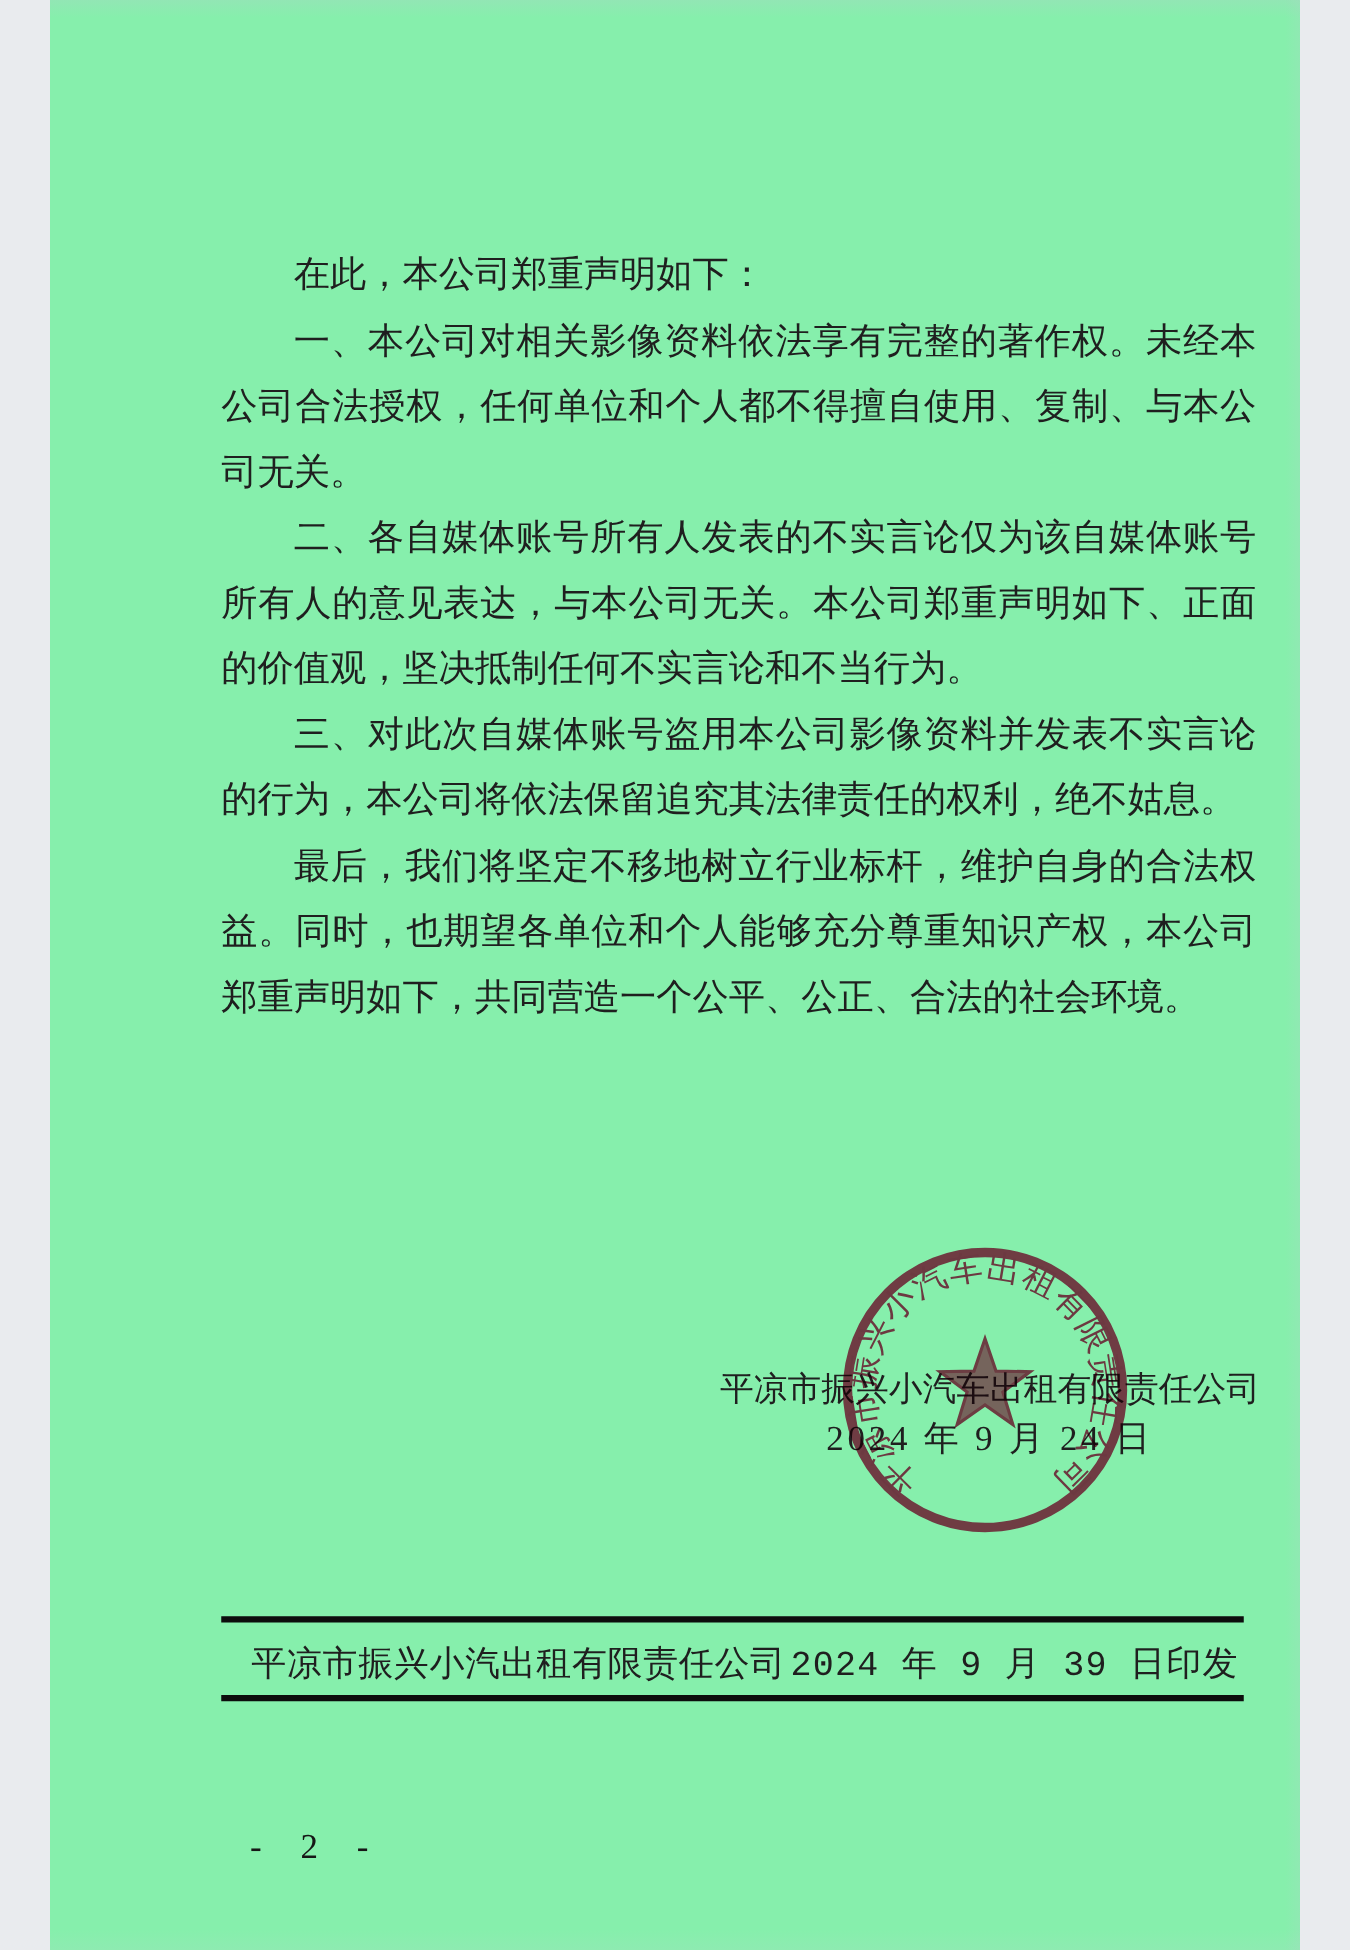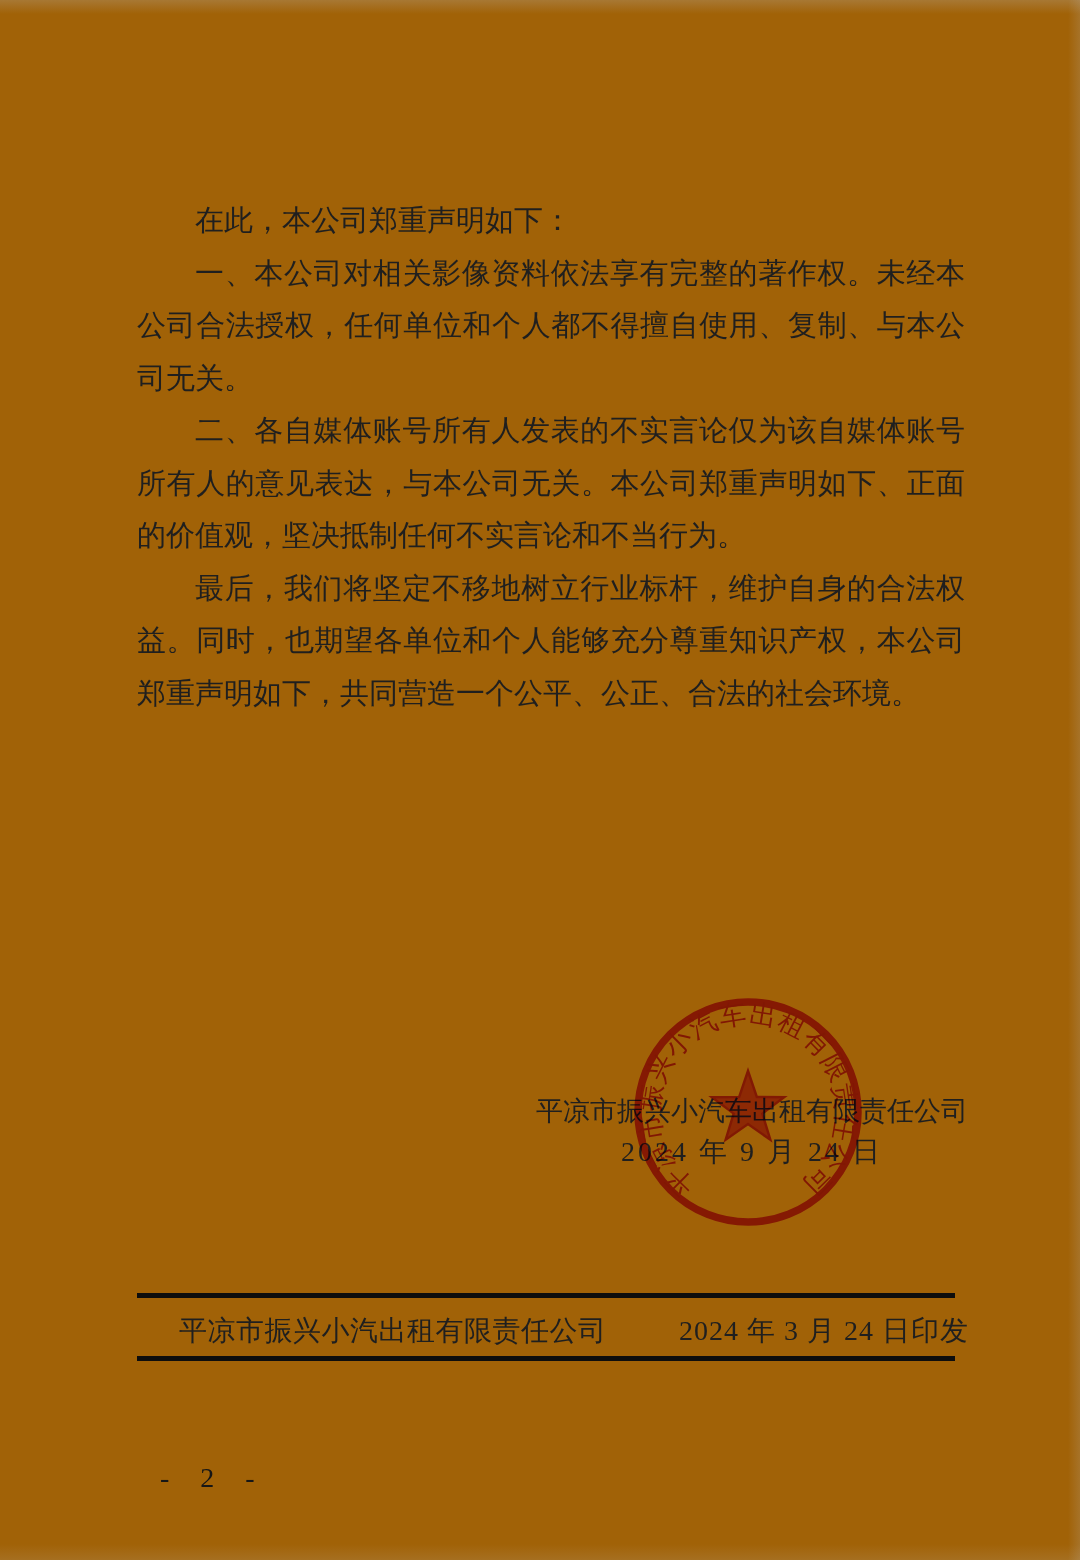--- a/index.html
+++ b/index.html
@@ -1,22 +1,22 @@
 <!DOCTYPE html>
 <html><head>
 <meta charset="utf-8">
 <style>
   * { margin: 0; padding: 0; box-sizing: border-box; }
   html, body { background: #e9ebee; }
   .page {
     position: relative;
-    width: 1080px;
+    width: 1000px;
     height: 1560px;
     margin: 0 auto;
-    background: #a16207;
+    background: #86efac;
     overflow: hidden;
     font-family: "Liberation Serif", "DejaVu Serif", serif;
     color: #1f1f1f;
   }
   
   .scan-shade {
     position: absolute; inset: 0; pointer-events: none;
     background:
       linear-gradient(180deg, rgba(190,198,210,0.22) 0px, rgba(255,255,255,0) 14px),
       linear-gradient(270deg, rgba(195,202,214,0.16) 0px, rgba(255,255,255,0) 12px),
@@ -60,24 +60,25 @@
   .seal svg { display: block; width: 240px; height: 240px; }
   .footer-rule {
     position: absolute;
     left: 137px; width: 818px; height: 5px;
     background: #0d0d0d;
   }
   .footer-rule.top { top: 1293px; }
   .footer-rule.bottom { top: 1356px; }
   .footer-row {
     position: absolute;
-    left: 151px; top: 1312px; width: 818px;
+    left: 133px; top: 1312px; width: 818px;
     display: flex;
     justify-content: space-between;
     align-items: flex-end;
+    font-family: Liberation Mono, monospace;
   }
   .footer-issuer {
     padding-left: 28px;
     font-size: 28px;
     letter-spacing: 0.5px;
     white-space: nowrap;
   }
   .footer-print-date {
     font-size: 28px;
     letter-spacing: 1px;
@@ -95,20 +96,21 @@
 </head>
 <body>
 
 <div class="page">
   <div class="scan-shade"></div>
 
   <div class="doc-body">
     <p>在此，本公司郑重声明如下：</p>
     <p>一、本公司对相关影像资料依法享有完整的著作权。未经本公司合法授权，任何单位和个人都不得擅自使用、复制、与本公司无关。</p>
     <p>二、各自媒体账号所有人发表的不实言论仅为该自媒体账号所有人的意见表达，与本公司无关。本公司郑重声明如下、正面的价值观，坚决抵制任何不实言论和不当行为。</p>
+    <p>三、对此次自媒体账号盗用本公司影像资料并发表不实言论的行为，本公司将依法保留追究其法律责任的权利，绝不姑息。</p>
     <p>最后，我们将坚定不移地树立行业标杆，维护自身的合法权益。同时，也期望各单位和个人能够充分尊重知识产权，本公司郑重声明如下，共同营造一个公平、公正、合法的社会环境。</p>
   </div>
 
   <div class="signature-block">
     <div class="signature-company">平凉市振兴小汽车出租有限责任公司</div>
     <div class="signature-date">2024 年 9 月 24 日</div>
   </div>
 
   <div class="seal">
     <svg viewBox="0 0 240 240" xmlns="http://www.w3.org/2000/svg">
@@ -121,18 +123,18 @@
       </g>
       <text font-size="27" letter-spacing="1" font-family="Liberation Serif, DejaVu Serif, serif" fill="#c92b52">
         <textPath href="#sealArcPath" startOffset="9">平凉市振兴小汽车出租有限责任公司</textPath>
       </text>
     </svg>
   </div>
 
   <div class="footer-rule top"></div>
   <div class="footer-row">
     <span class="footer-issuer">平凉市振兴小汽出租有限责任公司</span>
-    <span class="footer-print-date">2024 年 3 月 24 日印发</span>
+    <span class="footer-print-date">2024 年 9 月 39 日印发</span>
   </div>
   <div class="footer-rule bottom"></div>
 
   <div class="page-number">- 2 -</div>
 </div>
 
 </body></html>

